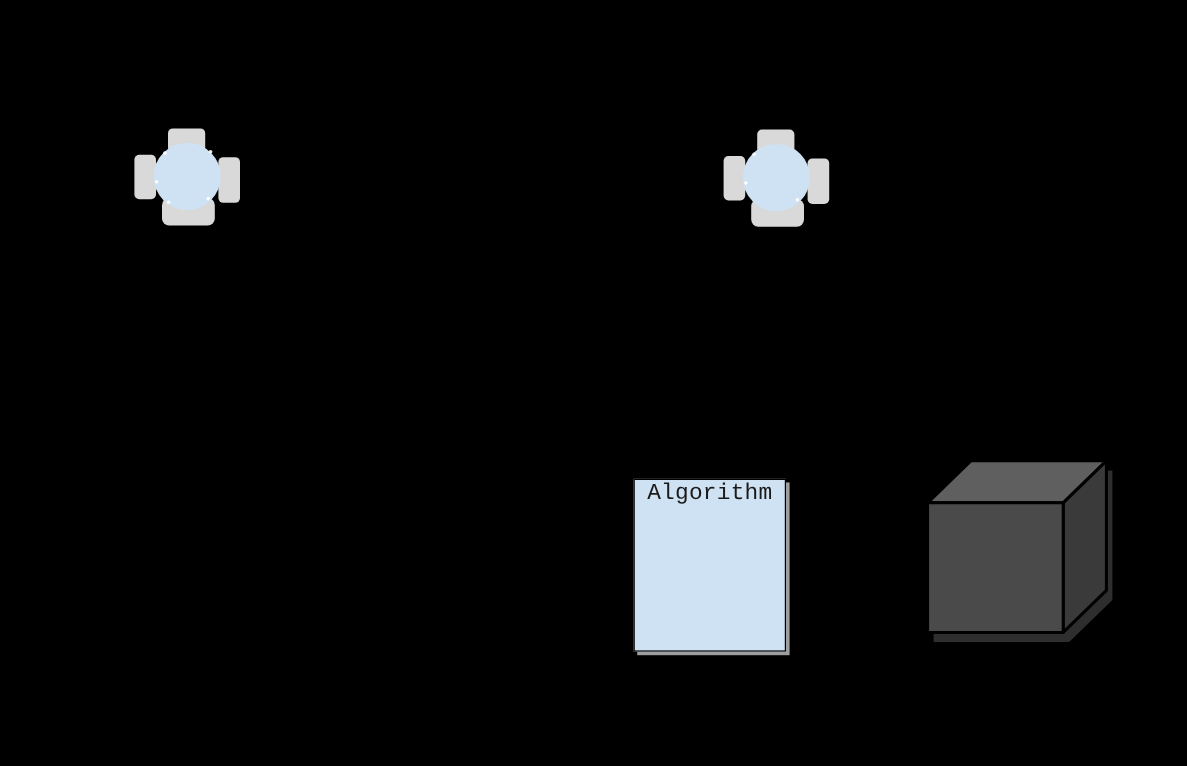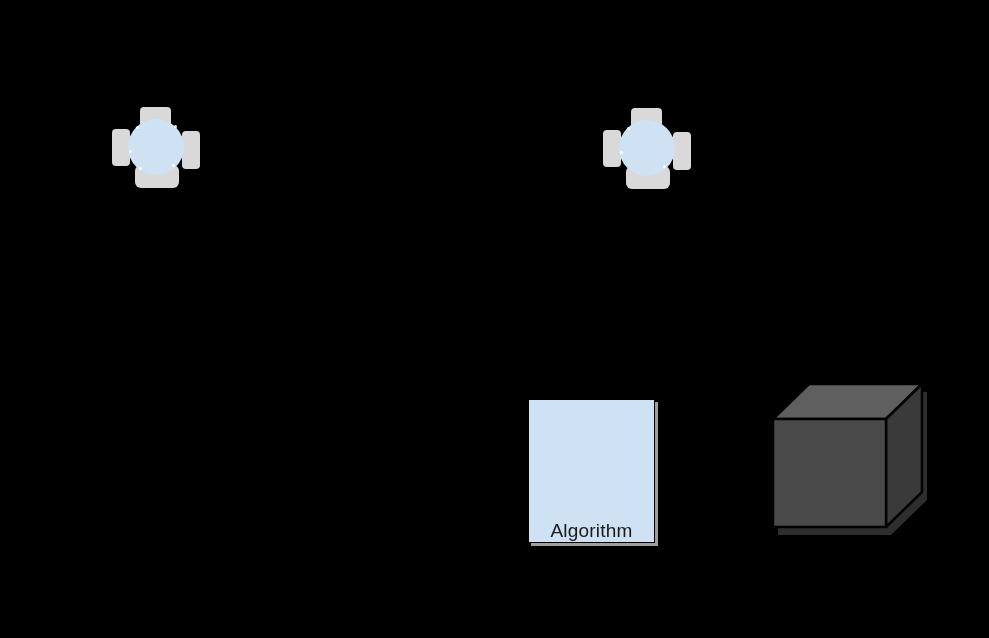--- a/index.html
+++ b/index.html
@@ -58,22 +58,23 @@
   
   .algo-box {
     position: absolute;
     left: 528px; top: 399px;
     width: 127px; height: 144px;
     background: #cfe2f3;
     border: 1.5px solid #000000;
     box-sizing: border-box;
     box-shadow: 3px 3px 0 #9e9e9e;
     display: flex;
-    align-items: flex-end;
+    align-items: flex-start;
     justify-content: center;
+    font-family: Liberation Mono, monospace;
   }
   .algo-label {
     font-size: 19px;
     color: #1a1a1a;
     letter-spacing: 0.2px;
   }
 
   
   .cube-svg {
     position: absolute;

